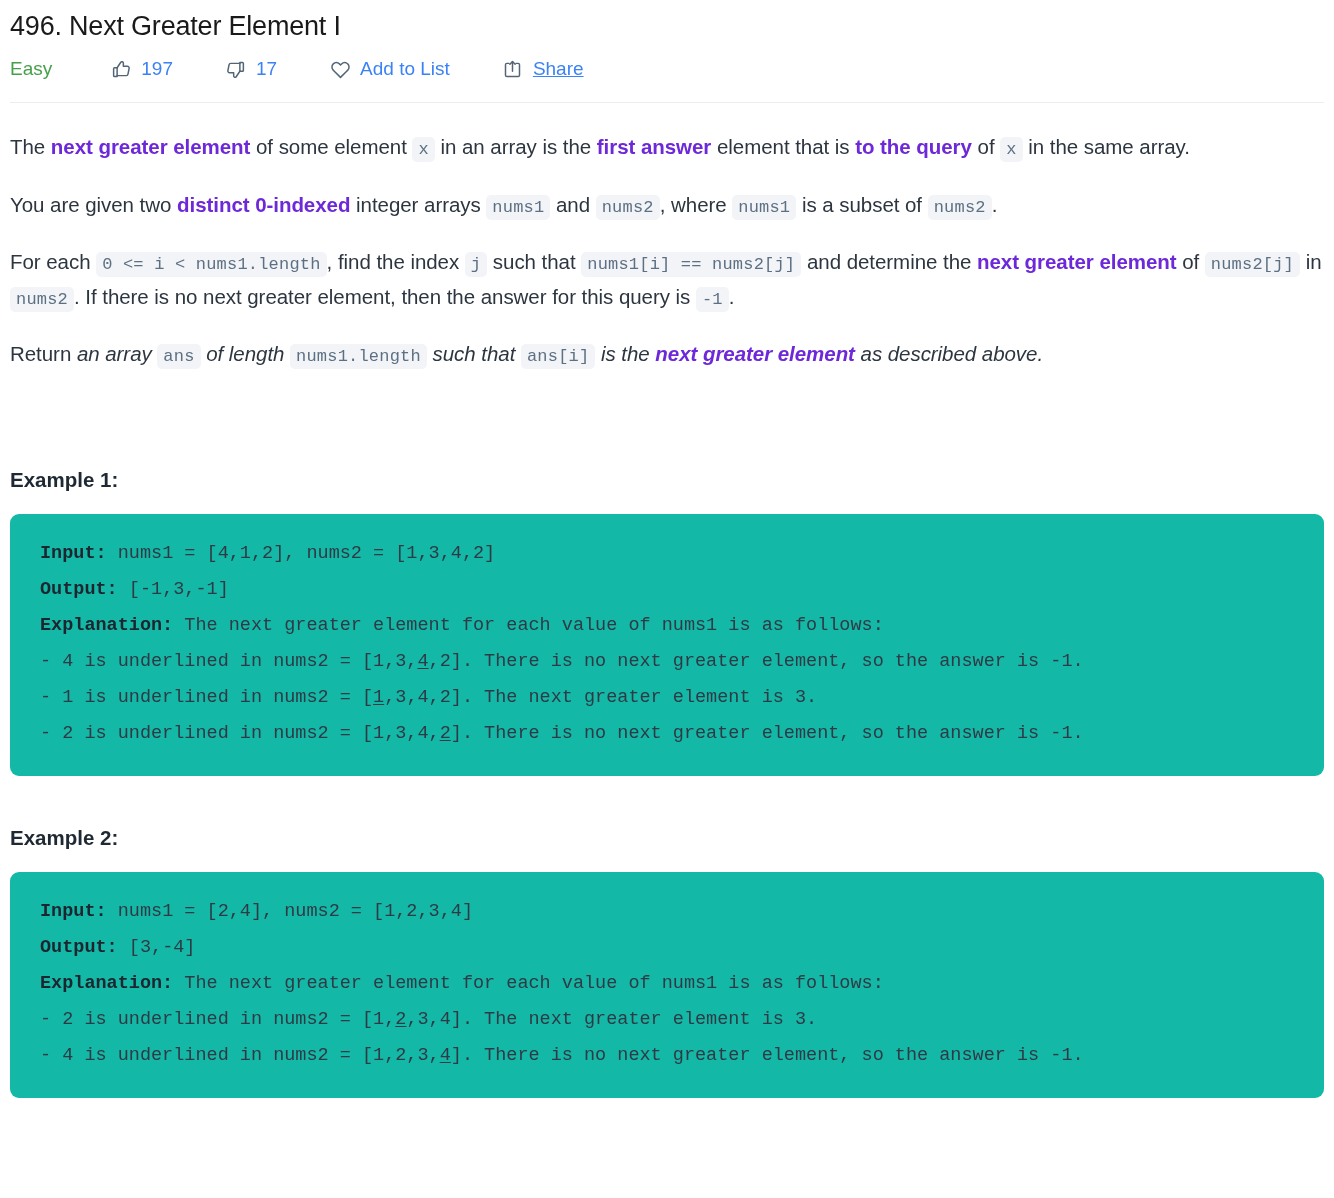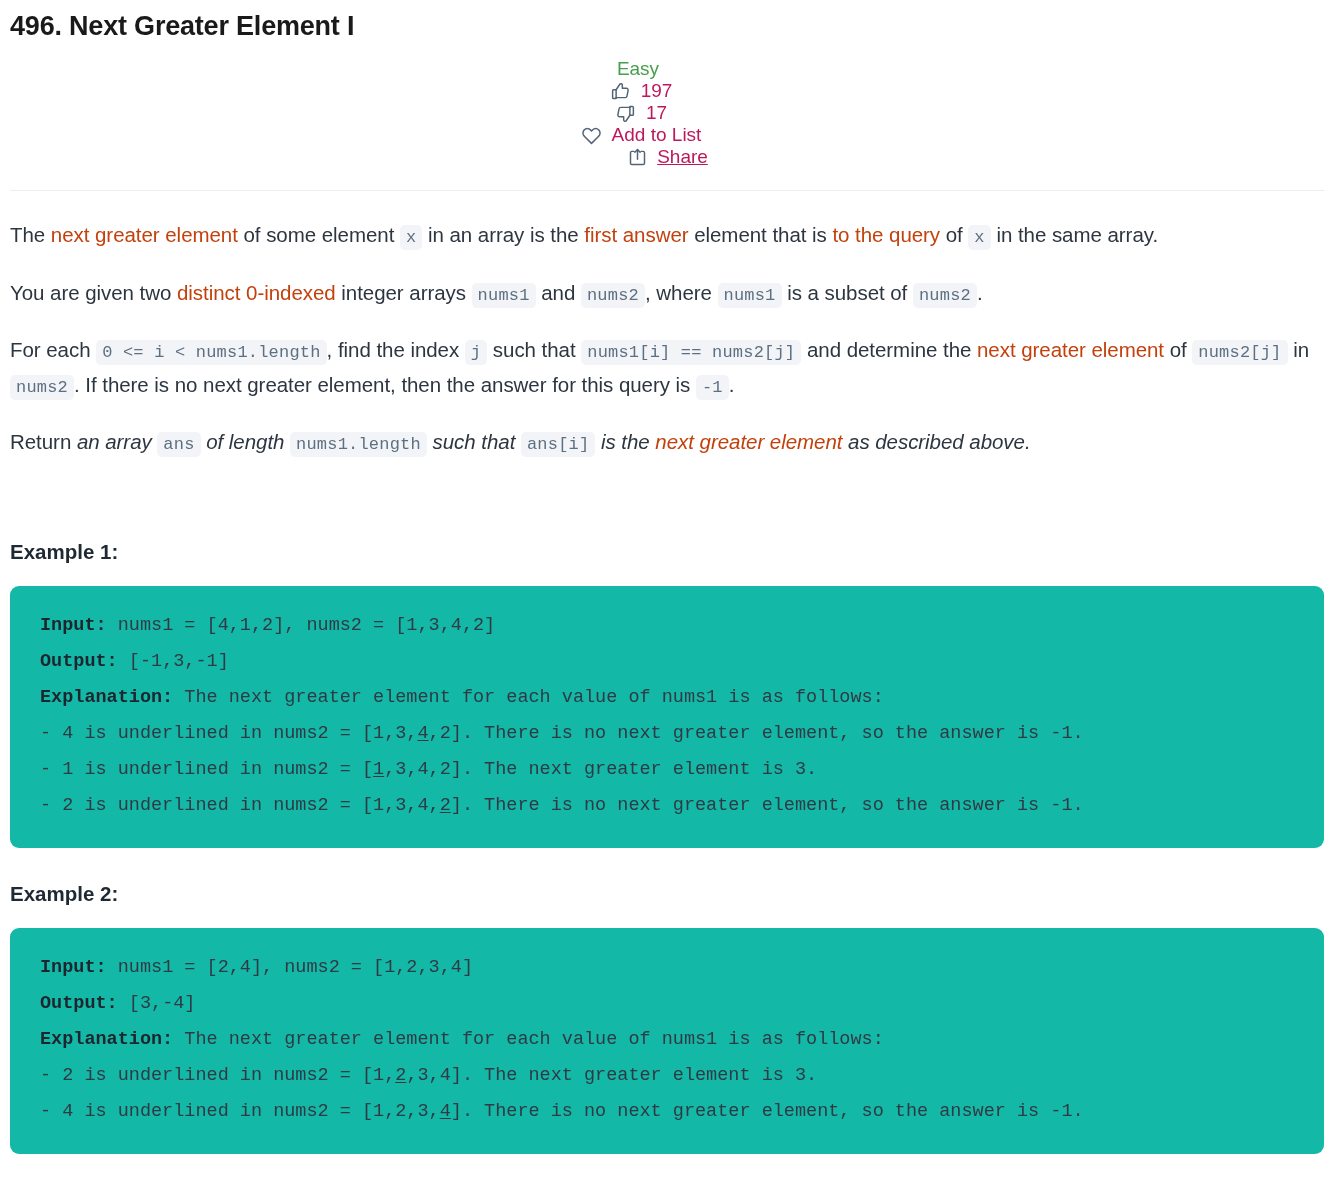--- a/index.html
+++ b/index.html
@@ -17,45 +17,44 @@
   }
   .page {
     width: 1334px;
     box-sizing: border-box;
     padding: 0 10px;
   }
 
   
   .problem-title {
     font-size: 27px;
-    font-weight: bold;
+    font-weight: normal;
     color: #1a1a1a;
     letter-spacing: -0.2px;
     margin: 0;
     padding: 8px 0 0 0;
     line-height: 1.35;
   }
   .meta-row {
     display: flex;
     align-items: center;
     gap: 0px;
     padding: 14px 0 22px 0;
     font-size: 19px;
-    flex-direction: column;
   }
   .difficulty {
     color: #46a04b;
     font-size: 19px;
     margin-right: 58px;
   }
   .meta-item {
     display: flex;
     align-items: center;
     gap: 9px;
-    color: #be185d;
+    color: #3b82f6;
     font-size: 19px;
     margin-right: 52px;
     cursor: pointer;
   }
   .meta-item:last-child { margin-right: 0; text-decoration: underline; }
   .meta-item .ico {
     display: inline-flex;
     align-items: center;
     justify-content: center;
     width: 22px;
@@ -72,39 +71,39 @@
 
   
   .desc p {
     margin: 0 0 22px 0;
     font-size: 20.5px;
     line-height: 1.72;
     color: #2d3640;
     letter-spacing: -0.05px;
   }
   .desc p.italic { font-style: italic; }
-  .desc b, .desc strong { font-weight: normal; color: #c2410c; }
+  .desc b, .desc strong { font-weight: bold; color: #6d28d9; }
 
   code.inline {
     font-family: "Liberation Mono", "DejaVu Sans Mono", monospace;
     background: #f2f4f7;
     color: #5d7083;
     font-size: 17px;
     padding: 3px 6px;
     border-radius: 5px;
     white-space: pre;
     letter-spacing: 0.2px;
   }
 
   
   .example-heading {
     font-size: 20.5px;
     font-weight: bold;
     color: #1f2933;
-    margin: 0 0 22px 0;
+    margin: 16px 0 22px 0;
   }
   .spacer-big { height: 58px; }
   .spacer-mid { height: 34px; }
 
   pre.codeblock {
     background: #14b8a6;
     border-radius: 9px;
     margin: 0;
     padding: 22px 30px 24px 30px;
     font-family: "Liberation Mono", "DejaVu Sans Mono", monospace;

